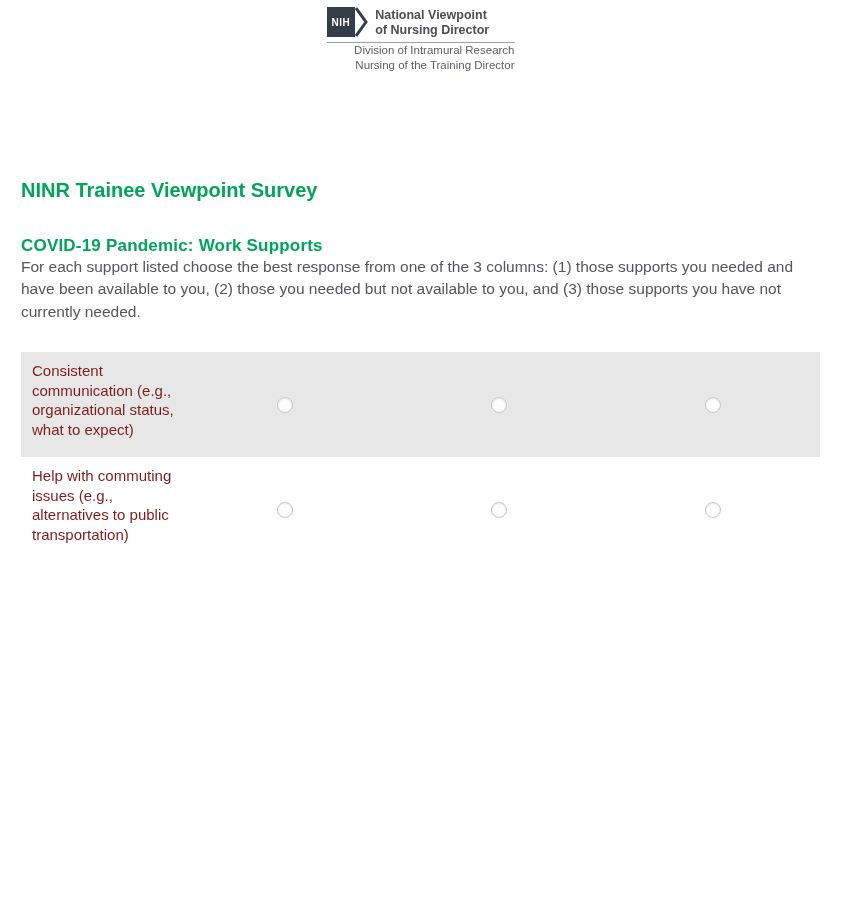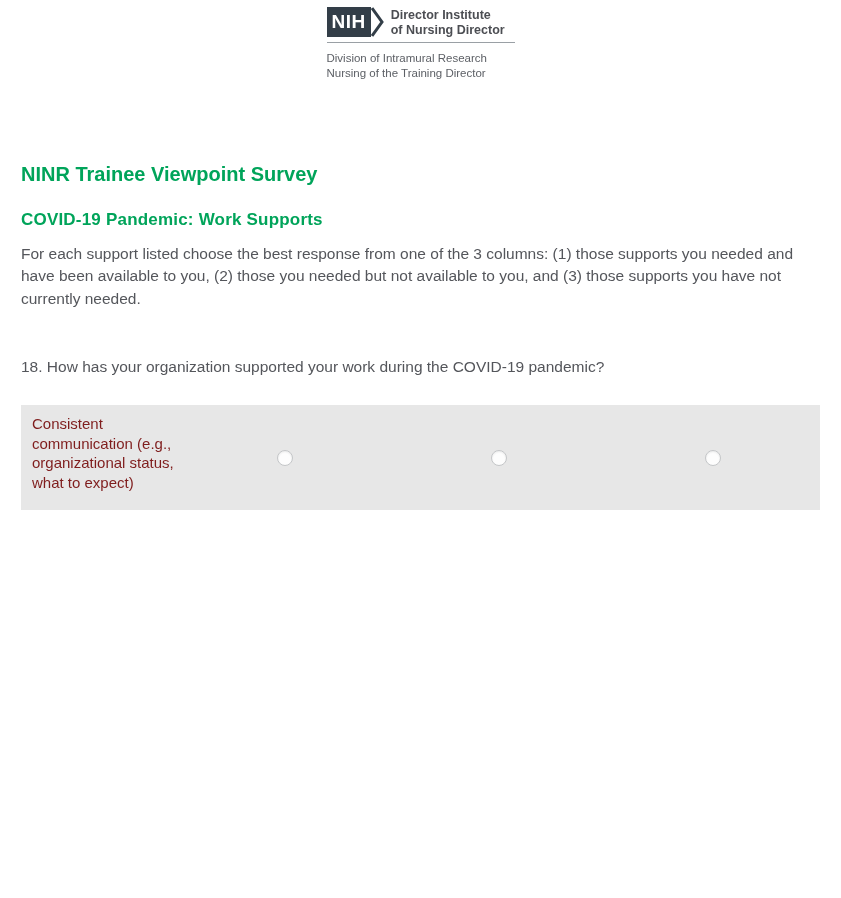--- a/index.html
+++ b/index.html
@@ -9,48 +9,47 @@
     font-family:"Liberation Sans", sans-serif;
     color:#54565b;
   }
 
   
   .logo { width:188px; margin:7px auto 0; }
   .logo-top { display:flex; align-items:stretch; gap:7px; }
   .nih-mark { display:flex; align-items:stretch; }
   .nih-box {
     background:#333e48; color:#fff; font-weight:bold;
-    font-size:19px; letter-spacing:.5px;
+    font-size:10px; letter-spacing:.5px;
     display:flex; align-items:center; padding:0 5px;
     height:30px;
   }
   .nih-arrow { display:block; height:30px; }
   .org-name {
     font-size:12.5px; font-weight:bold; color:#4c4e53;
     line-height:1.2; padding-top:1px;
   }
   .logo-bottom {
-    margin-top:4px; padding-top:8px;
+    margin-top:4px; padding-top:0;
     border-top:1px solid #9aa0a5;
-    font-size:11.5px; color:#5d6066; line-height:1.3;
+    font-size:11.5px; color:#5d6066; line-height:1.3;text-align:right;
   }
 
   
   .content { padding:0 21px; }
   .survey-title {
-    margin-top:82px;
+    margin-top:106px;
     font-size:20px; font-weight:bold; color:#00A45A;
   }
   .section-title {
-    margin-top:24px;
+    margin-top:34px;
     font-size:17px; font-weight:bold; color:#00A45A;
     letter-spacing:.2px;
   }
   .instructions {
-    margin-top:13px;
     font-size:15.5px; line-height:1.45; color:#54565b;
     max-width:792px;
   }
   .question {
     margin-top:48px;
     font-size:15.5px; color:#54565b;
   }
 
   
   .matrix { margin-top:29px; }
@@ -85,49 +84,60 @@
 
 <div class="logo">
   <div class="logo-top">
     <div class="nih-mark">
       <span class="nih-box">NIH</span>
       <svg class="nih-arrow" width="13" height="30" viewBox="0 0 13 30">
         <path d="M1 1 L11 15 L1 29" fill="#ffffff" stroke="#333e48" stroke-width="3"></path>
       </svg>
     </div>
     <div class="org-name">
-      <div>Director Institute</div>
+      <div>National Viewpoint</div>
       <div>of Nursing Director</div>
     </div>
   </div>
   <div class="logo-bottom">
     <div>Division of Intramural Research</div>
     <div>Nursing of the Training Director</div>
   </div>
 </div>
 
 <div class="content">
   <h1 class="survey-title">NINR Trainee Viewpoint Survey</h1>
   <h2 class="section-title">COVID-19 Pandemic: Work Supports</h2>
   <p class="instructions">For each support listed choose the best response from one of the 3 columns: (1) those supports you needed and have been available to you, (2) those you needed but not available to you, and (3) those supports you have not currently needed.</p>
-  <p class="question">18. How has your organization supported your work during the COVID-19 pandemic?</p>
 
   <div class="matrix">
 
 
     <div class="matrix-row shaded">
       <div class="row-label">Consistent communication (e.g., organizational status, what to expect)</div>
       <div class="cell">
           <span class="radio"></span>
         </div>
       <div class="cell">
           <span class="radio"></span>
         </div>
       <div class="cell">
           <span class="radio"></span>
         </div>
     </div>
 
 
 
+    <div class="matrix-row">
+      <div class="row-label">Help with commuting issues (e.g., alternatives to public transportation)</div>
+      <div class="cell">
+          <span class="radio"></span>
+        </div>
+      <div class="cell">
+          <span class="radio"></span>
+        </div>
+      <div class="cell">
+          <span class="radio"></span>
+        </div>
+    </div>
 
   </div>
 </div>
 
 </body></html>

